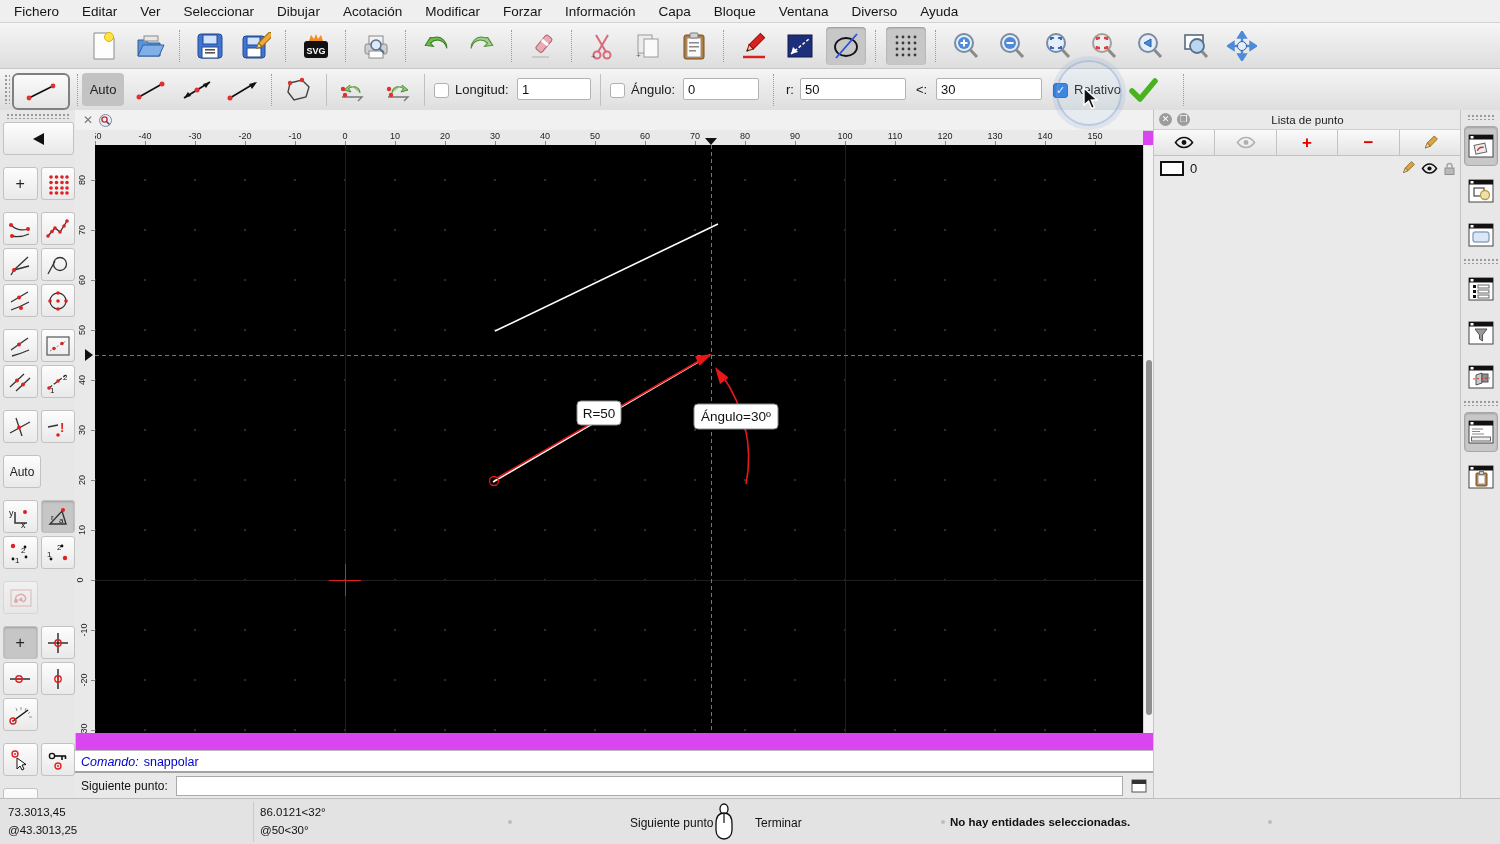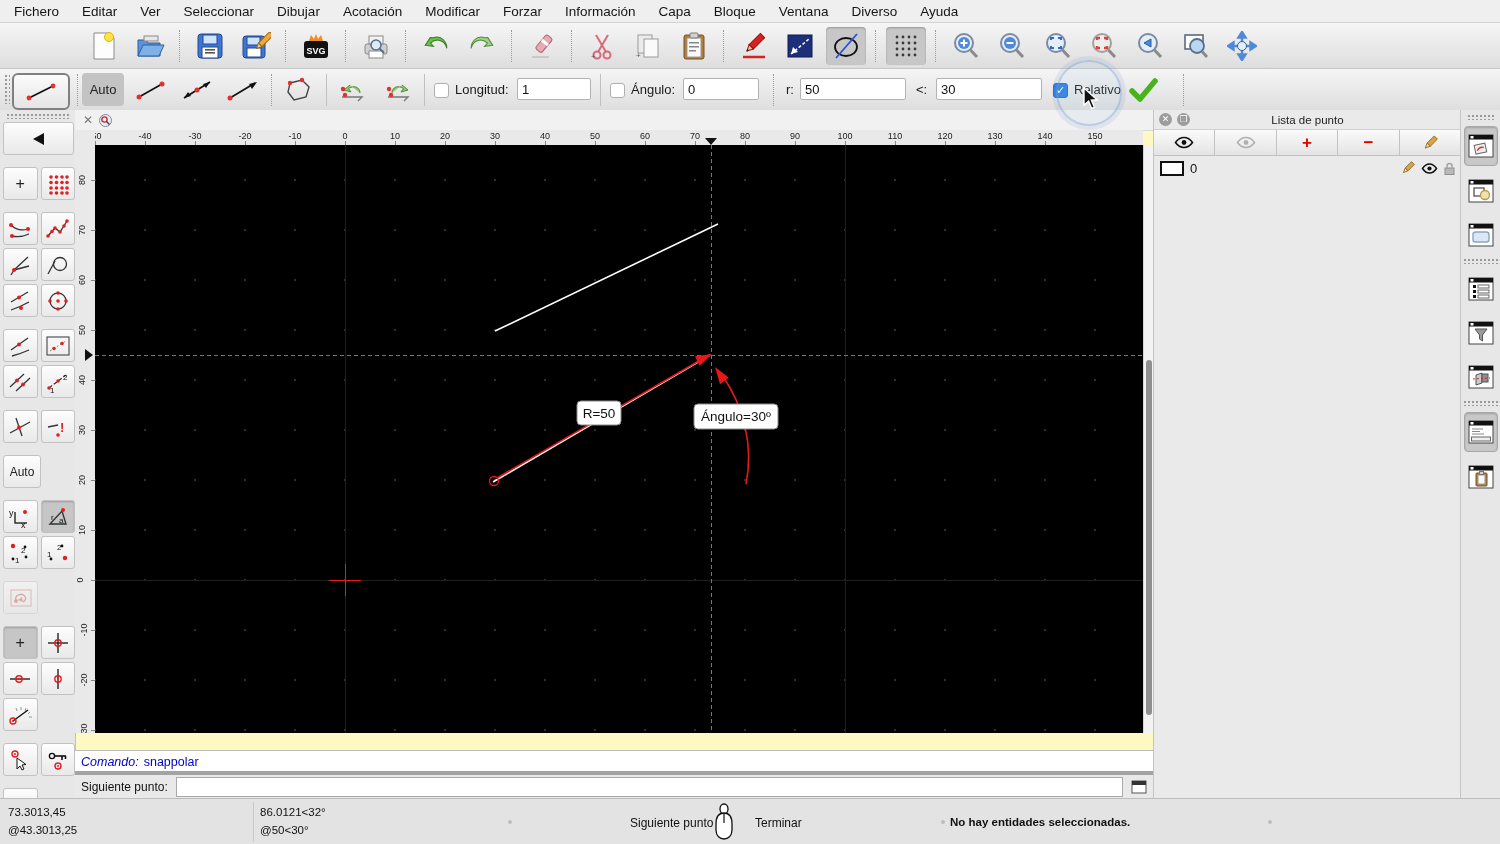--- a/index.html
+++ b/index.html
@@ -1,16 +1,16 @@
 <!DOCTYPE html>
 <html><head>
 <meta charset="utf-8">
 <style>
   html,body{margin:0;padding:0;}
-  #app{position:relative;width:1500px;height:844px;background:#fef9c3;overflow:hidden;
+  #app{position:relative;width:1500px;height:844px;background:#d946ef;overflow:hidden;
        font-family:"Liberation Sans",sans-serif;color:#111;-webkit-font-smoothing:antialiased;}
   .abs{position:absolute;}
   
   #menubar{left:0;top:0;width:1500px;height:22px;background:#efefef;border-bottom:1px solid #d2d2d2;
            display:flex;align-items:center;gap:23px;padding-left:14px;font-size:13.5px;color:#151515;}
   #menubar span{cursor:default;white-space:nowrap;}
   
   .toolbar{background:linear-gradient(#f5f5f5,#dedede);}
   #toolbar-main{left:0;top:23px;width:1500px;height:45px;border-bottom:1px solid #c6c6c6;
                 display:flex;align-items:center;padding-left:84px;gap:6px;}
@@ -58,21 +58,21 @@
           background-image:radial-gradient(circle,#2e2e2e 1.1px,transparent 1.5px);
           background-size:50px 50px;background-position:25px 10px;overflow:hidden;}
   #vscroll{left:1143px;top:145px;width:10px;height:588px;background:#f3f3f3;border-left:1px solid #d5d5d5;}
   #vthumb{position:absolute;left:1.5px;top:215px;width:6px;height:355px;background:#8f8f8f;border-radius:3px;}
   #hscroll{left:75px;top:733px;width:1078px;height:17px;background:#ededed;border-top:1px solid #c8c8c8;
            display:flex;align-items:center;justify-content:flex-end;padding-right:6px;box-sizing:border-box;
            font-size:11.5px;color:#111;}
   
   #cmd-history{left:75px;top:750px;width:1078px;height:21px;background:#fff;border-top:1px solid #bbb;
                display:flex;align-items:center;padding-left:6px;font-size:12.5px;color:#0000cc;}
-  #cmd-row{left:75px;top:771px;width:1078px;height:27px;background:#e9e9e9;border-top:4px solid #a3a3a3;
+  #cmd-row{left:75px;top:771px;width:1078px;height:27px;background:#e9e9e9;border-top:2px solid #a3a3a3;
            display:flex;align-items:center;padding:0 6px;box-sizing:border-box;font-size:12px;}
   #cmd-input{flex:1;height:18px;border:1px solid #aaa;background:#fff;margin:0 8px;font-size:12px;
              font-family:"Liberation Sans",sans-serif;padding:0 4px;}
   
   #layer-panel{left:1153px;top:110px;width:307px;height:688px;background:#eaeaea;border-left:1px solid #c4c4c4;}
   #layer-title{height:19px;display:flex;align-items:center;font-size:11.5px;color:#222;position:relative;border-bottom:1px solid #d0d0d0;}
   #layer-title .circ{width:13px;height:13px;border-radius:50%;background:#9c9c9c;color:#fff;font-size:9px;
                      line-height:13px;text-align:center;margin-left:5px;}
   #layer-title .ttl{position:absolute;left:0;width:100%;text-align:center;}
   #layer-btns{display:flex;height:25px;border-bottom:1px solid #c2c2c2;}

